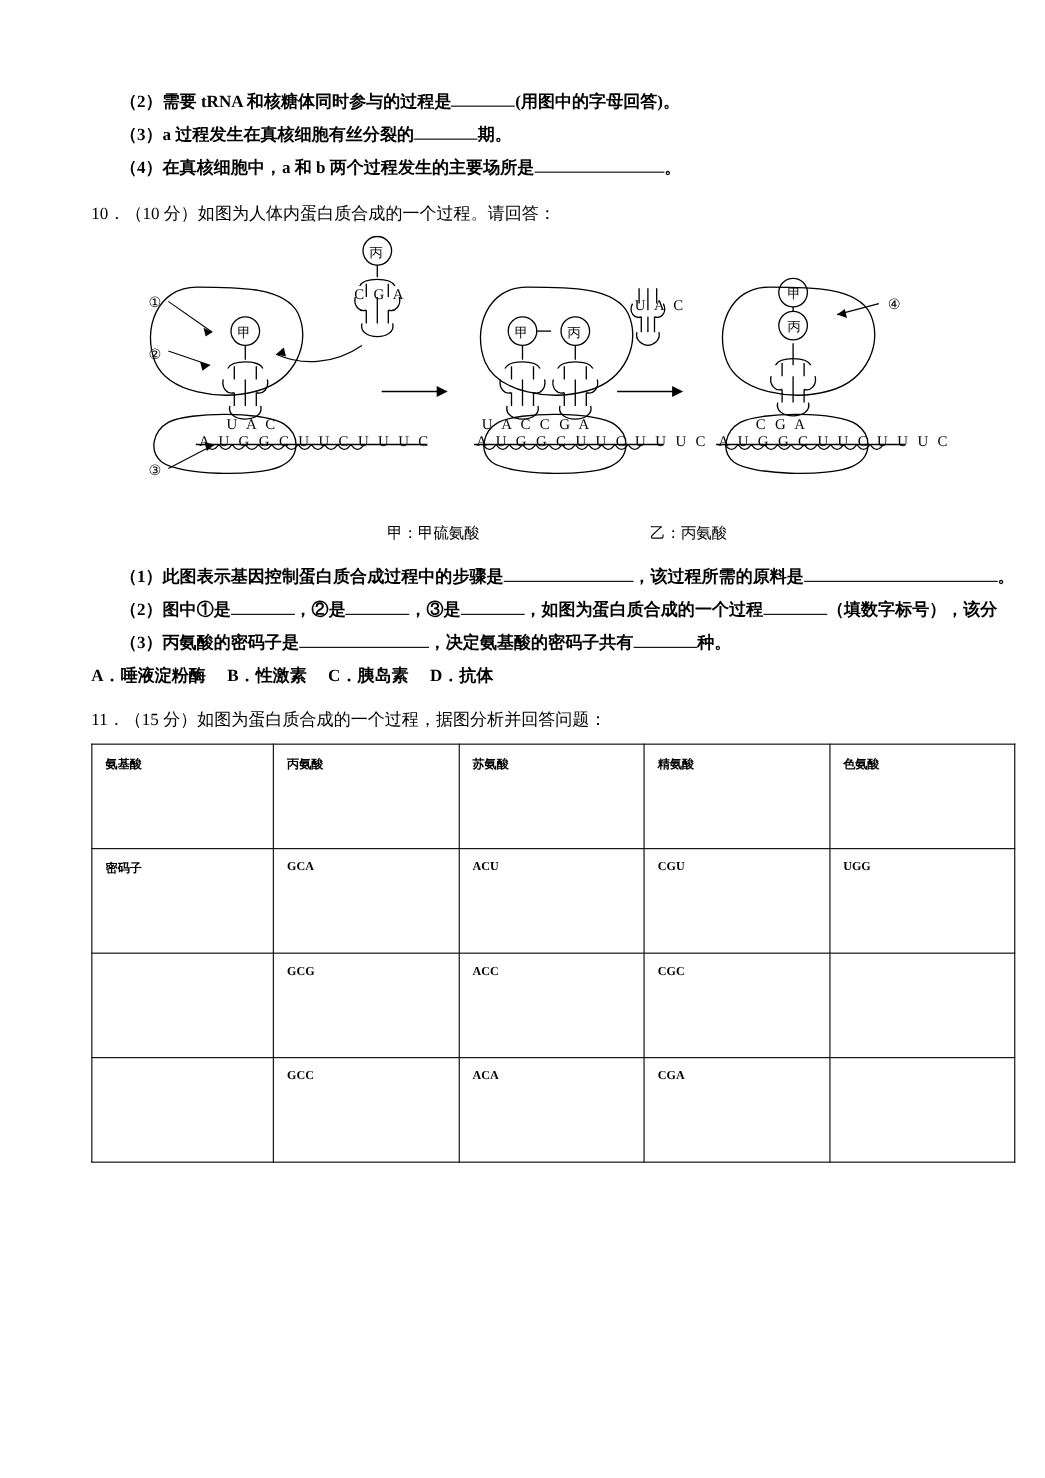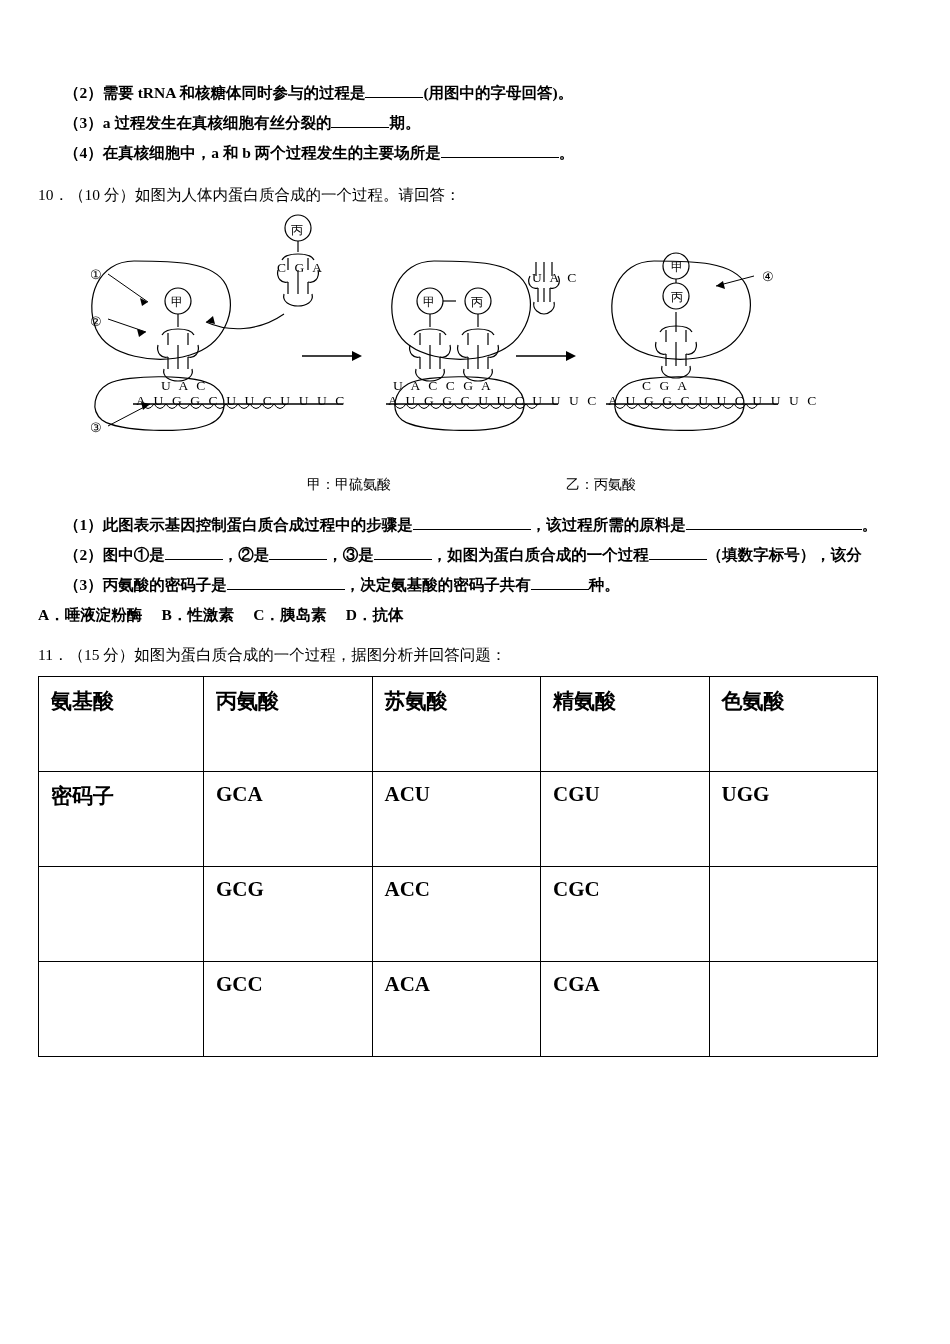--- a/index.html
+++ b/index.html
@@ -13,20 +13,21 @@
     font-family: "Liberation Serif", "DejaVu Serif", serif;
     color: #000000;
     position: relative;
     overflow: hidden;
   }
   .page {
     position: relative;
     width: 794px;
     height: 1344px;
     padding: 0;
+    margin-left: 45px;
   }
   .content {
     position: absolute;
     left: 38px;
     top: 78px;
     width: 880px;
   }
   .line {
     font-size: 15.5px;
     line-height: 30px;
@@ -57,21 +58,21 @@
     border-collapse: collapse;
     width: 840px;
     margin-top: 6px;
     table-layout: fixed;
   }
   table.codon td {
     border: 1px solid #000;
     height: 84px;
     vertical-align: top;
     padding: 10px 0 0 12px;
-    font-size: 21px;
+    font-size: 11px;
     font-weight: bold;
   }
   table.codon td.c0 { width: 152px; }
   svg { display: block; }
 </style>
 </head>
 <body>
 
 <div class="page">
   <div class="content">
@@ -241,21 +242,21 @@
 
         <g font-family="Liberation Serif, serif" font-size="13.5" fill="#000" letter-spacing="2.6">
           <text x="98" y="191">A U G G C U U C U U U C</text>
           <text x="350" y="191">A U G G C U U C U U U C</text>
           <text x="570" y="191">A U G G C U U C U U U C</text>
         </g>
       </svg>
 
       <div class="figcaption">
         <span style="left:269px; top:-38px;">甲：甲硫氨酸</span>
-        <span style="left:528px; top:-38px;">乙：丙氨酸</span>
+        <span style="left:508px; top:-38px;">乙：丙氨酸</span>
       </div>
     </div>
 
     <div class="line indent b" style="margin-top:-4px">
       <span>（1）此图表示基因控制蛋白质合成过程中的步骤是</span><span class="blank-l"></span><span>，该过程所需的原料是</span><span class="blank-xxl"></span><span>。</span>
     </div>
 
     <div class="line indent b">
       <span>（2）图中①是</span><span class="blank-s"></span><span>，②是</span><span class="blank-s"></span><span>，③是</span><span class="blank-s"></span><span>，如图为蛋白质合成的一个过程</span><span class="blank-s"></span><span>（填数字标号），该分</span>
     </div>

